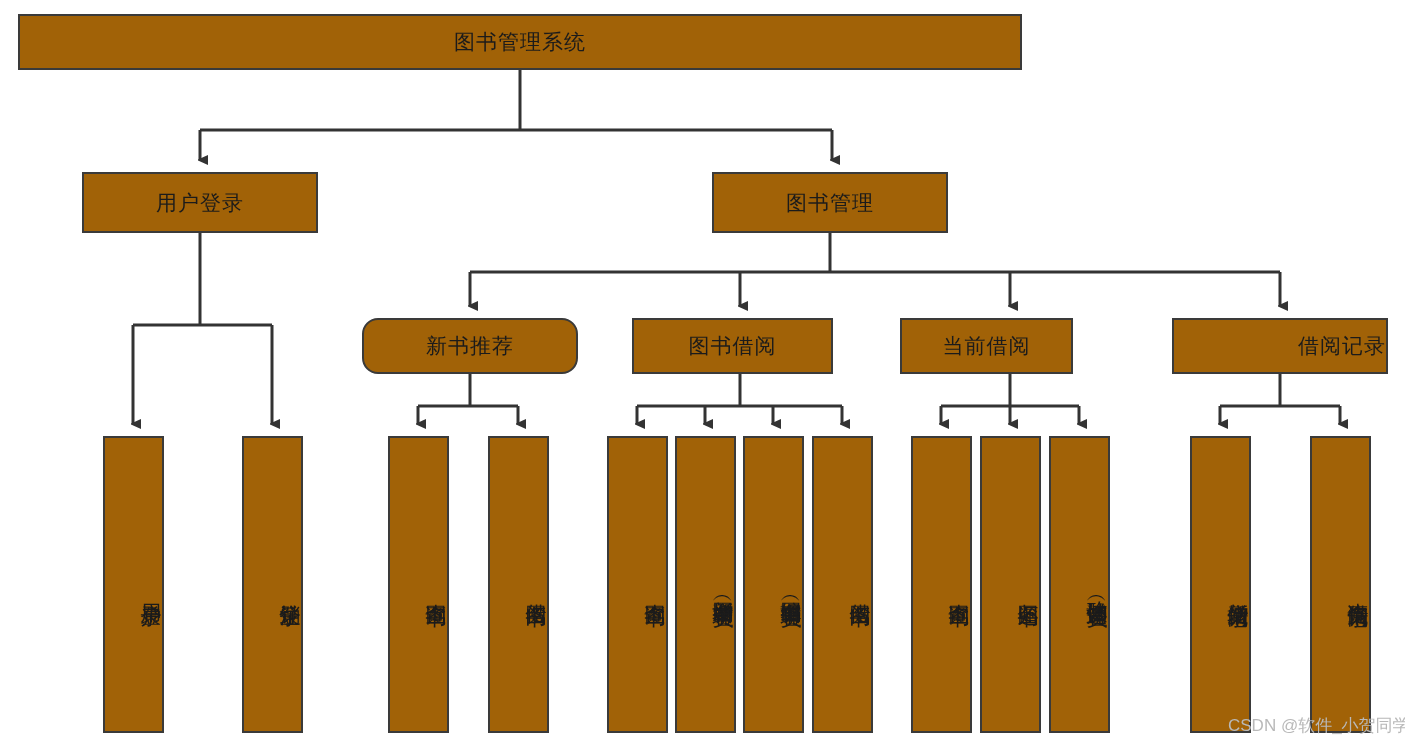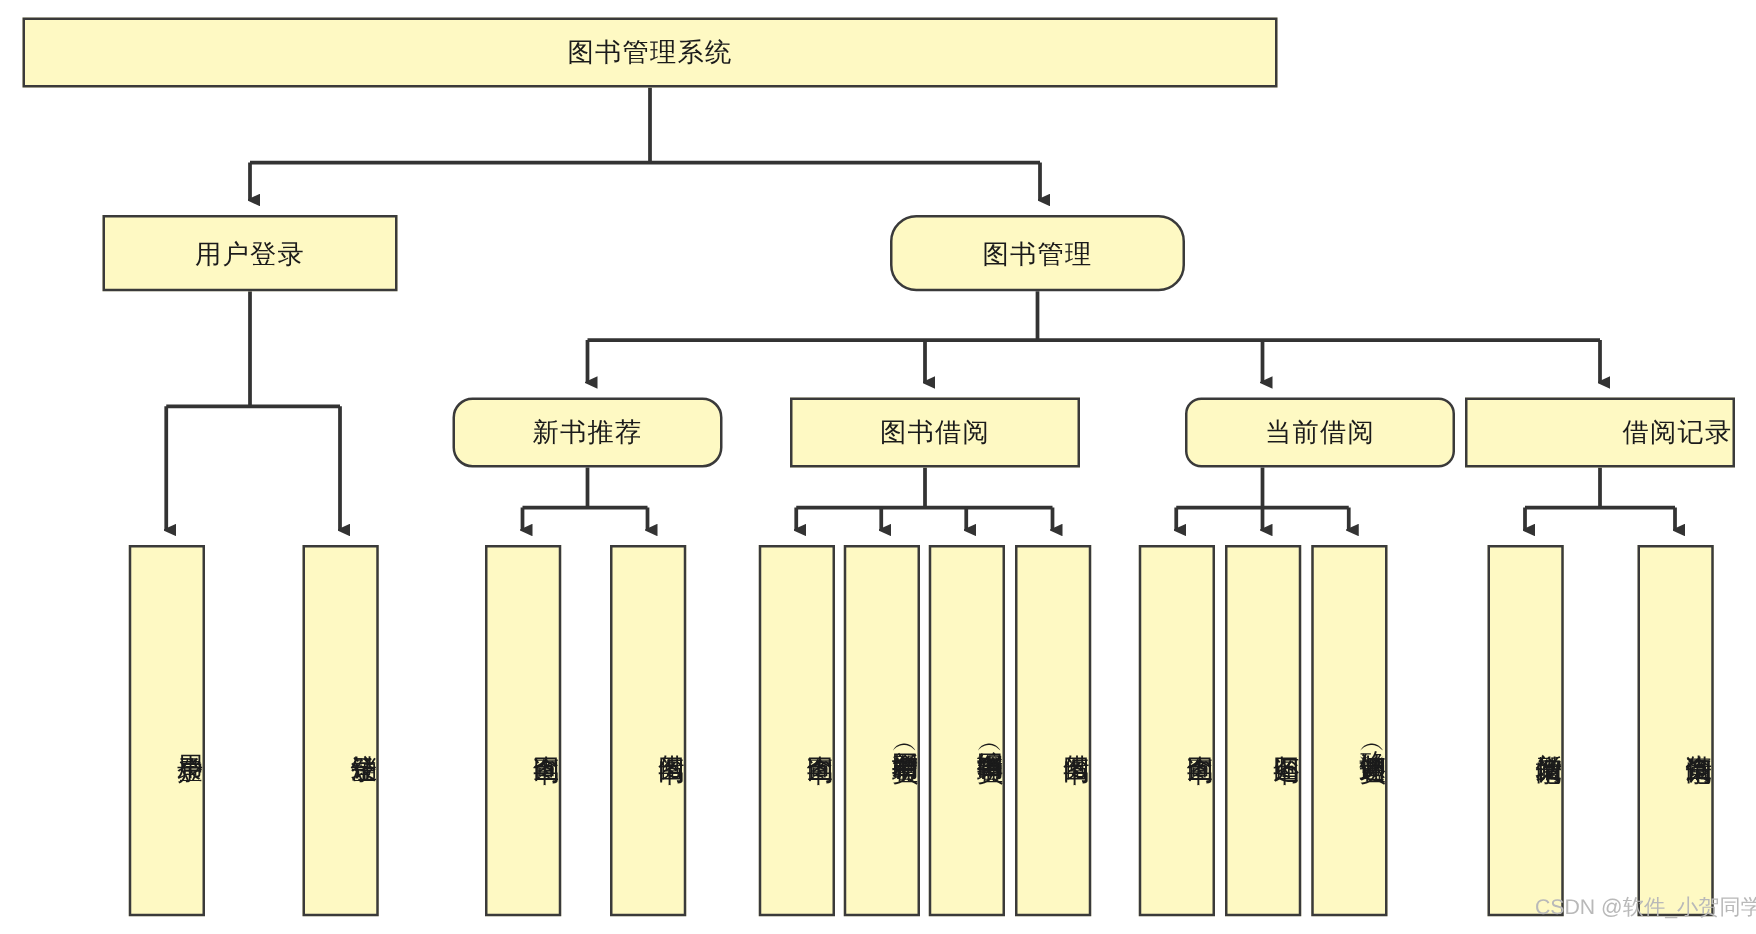--- a/index.html
+++ b/index.html
@@ -20,21 +20,21 @@
   #edges {
     position: absolute;
     left: 0;
     top: 0;
     width: 1405px;
     height: 747px;
   }
   .node {
     position: absolute;
     box-sizing: border-box;
-    background: #fef9c3;
+    background: #a16207;
     border: 2px solid #3a3a3a;
     display: flex;
     align-items: center;
     justify-content: center;
     color: #1b1b1b;
     z-index: 2;
   }
   .node.horiz {
     font-size: 21px;
     letter-spacing: 1px;
@@ -117,31 +117,31 @@
     </g>
   </svg>
 
   <div class="node horiz" style="left:18px; top:14px; width:1004px; height:56px;">
     <span class="lbl">图书管理系统</span>
   </div>
 
   <div class="node horiz" style="left:82px; top:172px; width:236px; height:61px;">
     <span class="lbl">用户登录</span>
   </div>
-  <div class="node horiz" style="left:712px; top:172px; width:236px; height:61px;border-radius:21px;">
+  <div class="node horiz" style="left:712px; top:172px; width:236px; height:61px;">
     <span class="lbl">图书管理</span>
   </div>
 
   <div class="node horiz" style="left:362px; top:318px; width:216px; height:56px;border-radius:16px;">
     <span class="lbl">新书推荐</span>
   </div>
-  <div class="node horiz" style="left:632px; top:318px; width:232px; height:56px;">
+  <div class="node horiz" style="left:632px; top:318px; width:201px; height:56px;">
     <span class="lbl">图书借阅</span>
   </div>
-  <div class="node horiz" style="left:948px; top:318px; width:216px; height:56px;border-radius:13px;">
+  <div class="node horiz" style="left:900px; top:318px; width:173px; height:56px;">
     <span class="lbl">当前借阅</span>
   </div>
   <div class="node horiz" style="left:1172px; top:318px; width:216px; height:56px;justify-content:flex-end;">
     <span class="lbl">借阅记录</span>
   </div>
 
   <div class="node vert" style="left:103px; top:436px; width:61px; height:297px;">
     <span class="lbl">用户登录</span>
   </div>
   <div class="node vert" style="left:242px; top:436px; width:61px; height:297px;">

